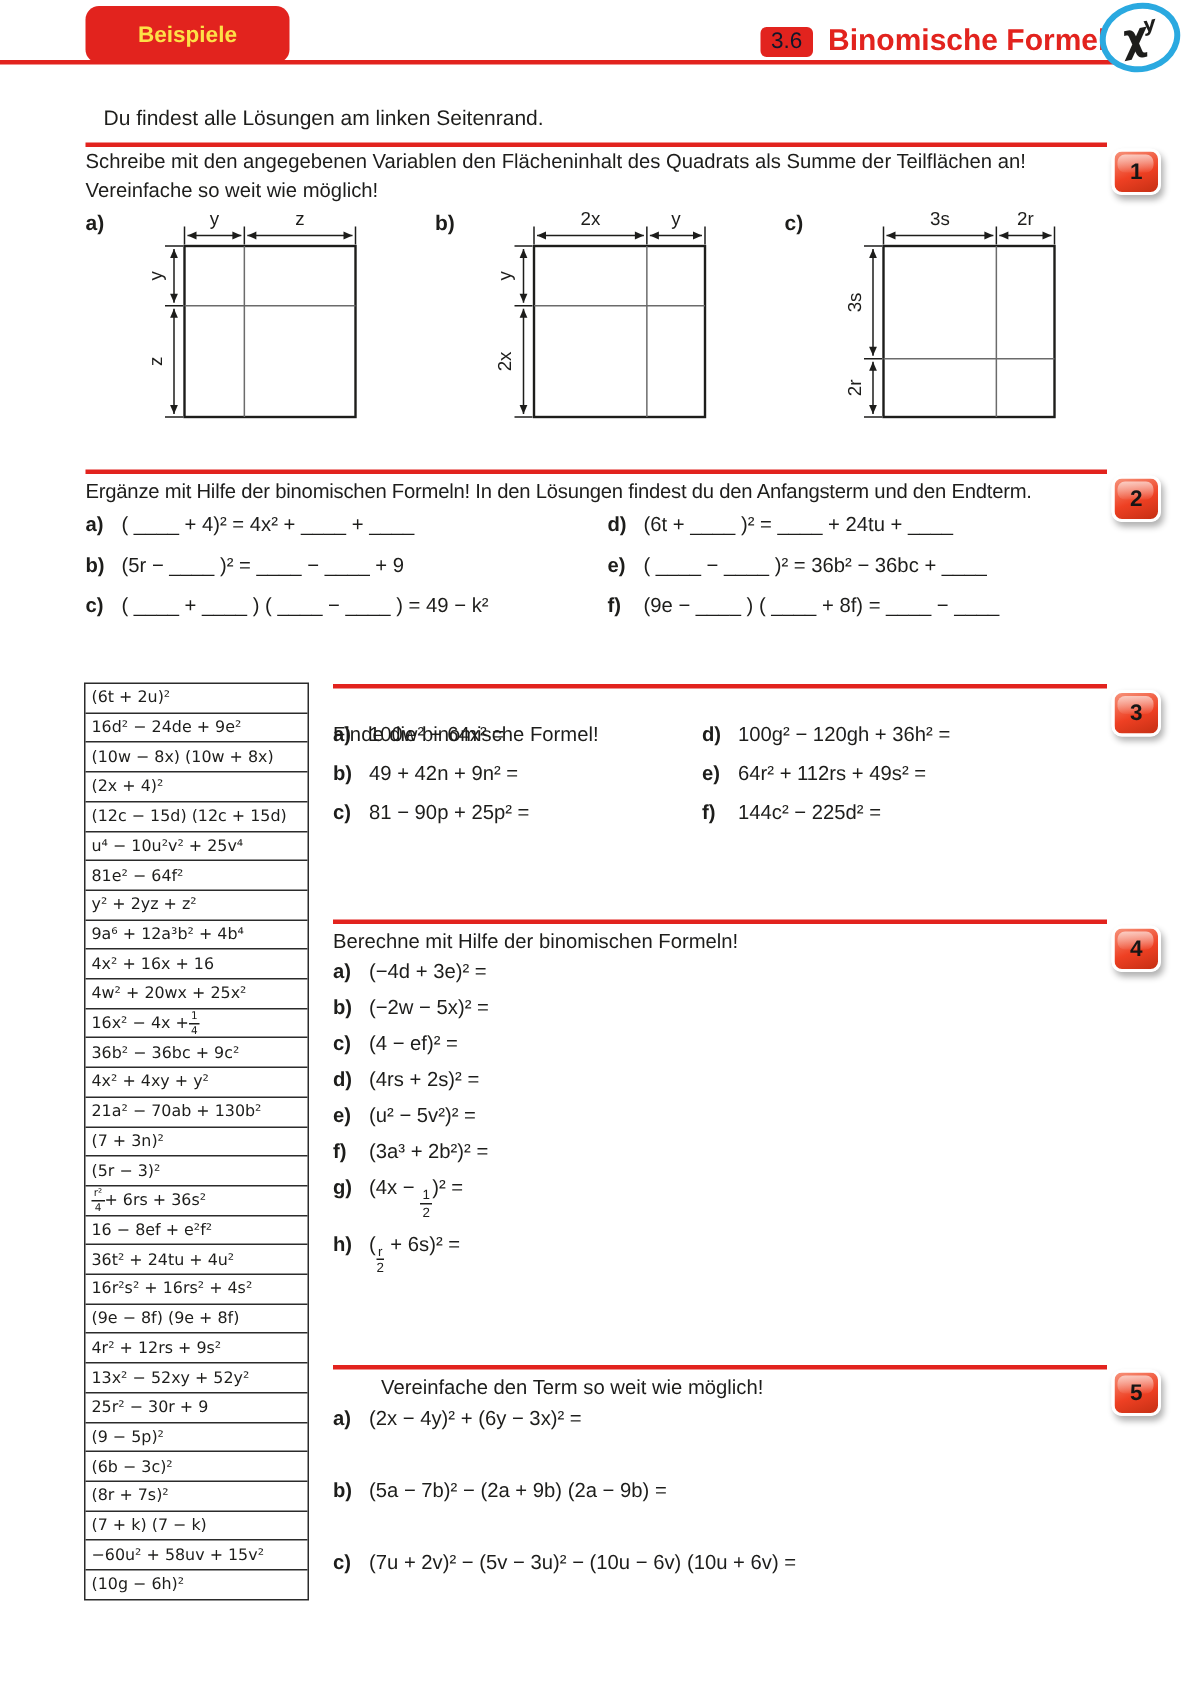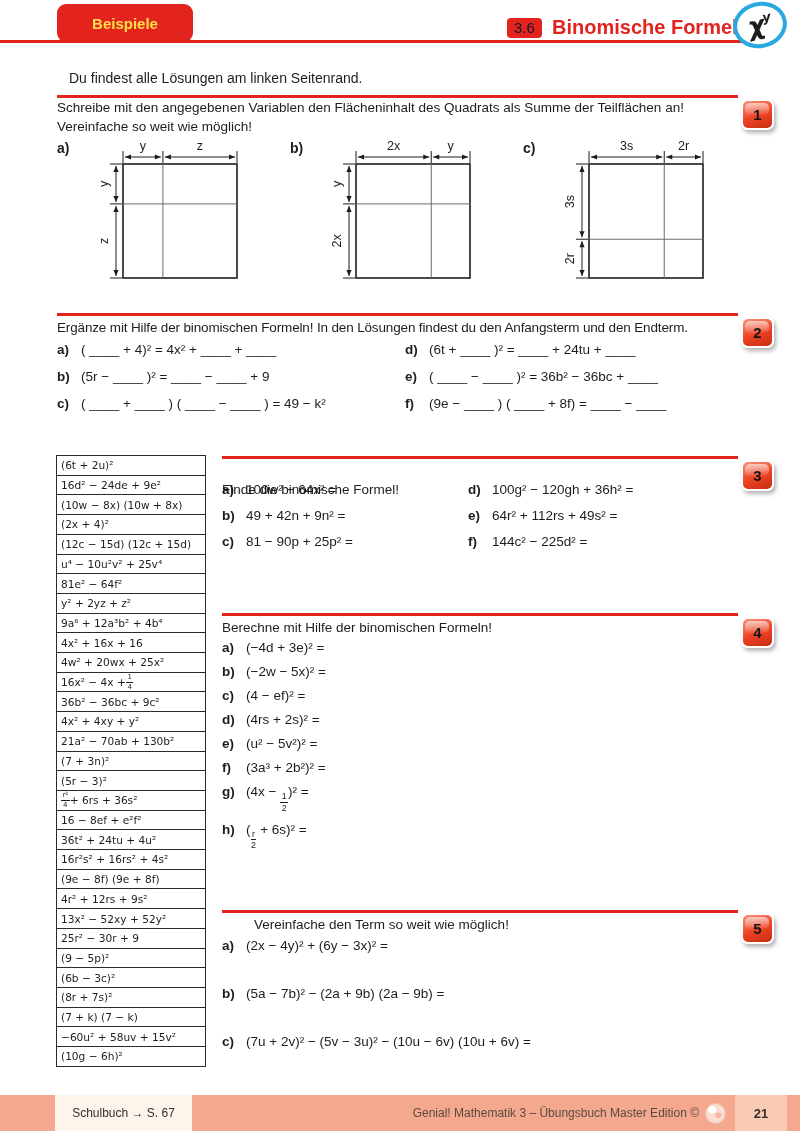--- a/index.html
+++ b/index.html
@@ -368,22 +368,14 @@
       <div class="item">
         <span class="lab">b)</span>
         <span class="formula">(5a − 7b)² − (2a + 9b) (2a − 9b) =</span>
       </div>
       <div class="item">
         <span class="lab">c)</span>
         <span class="formula">(7u + 2v)² − (5v − 3u)² − (10u − 6v) (10u + 6v) =</span>
       </div>
     </div>
 
-  <div class="footer">
-    <div class="footer-left-box">Schulbuch → S. 67</div>
-    <div class="footer-right">
-      <span>Genial! Mathematik 3 – Übungsbuch Master Edition ©</span>
-      <span class="pub-logo"></span>
-    </div>
-    <div class="page-num-box">21</div>
-  </div>
 
 </div>
 
 </body></html>

